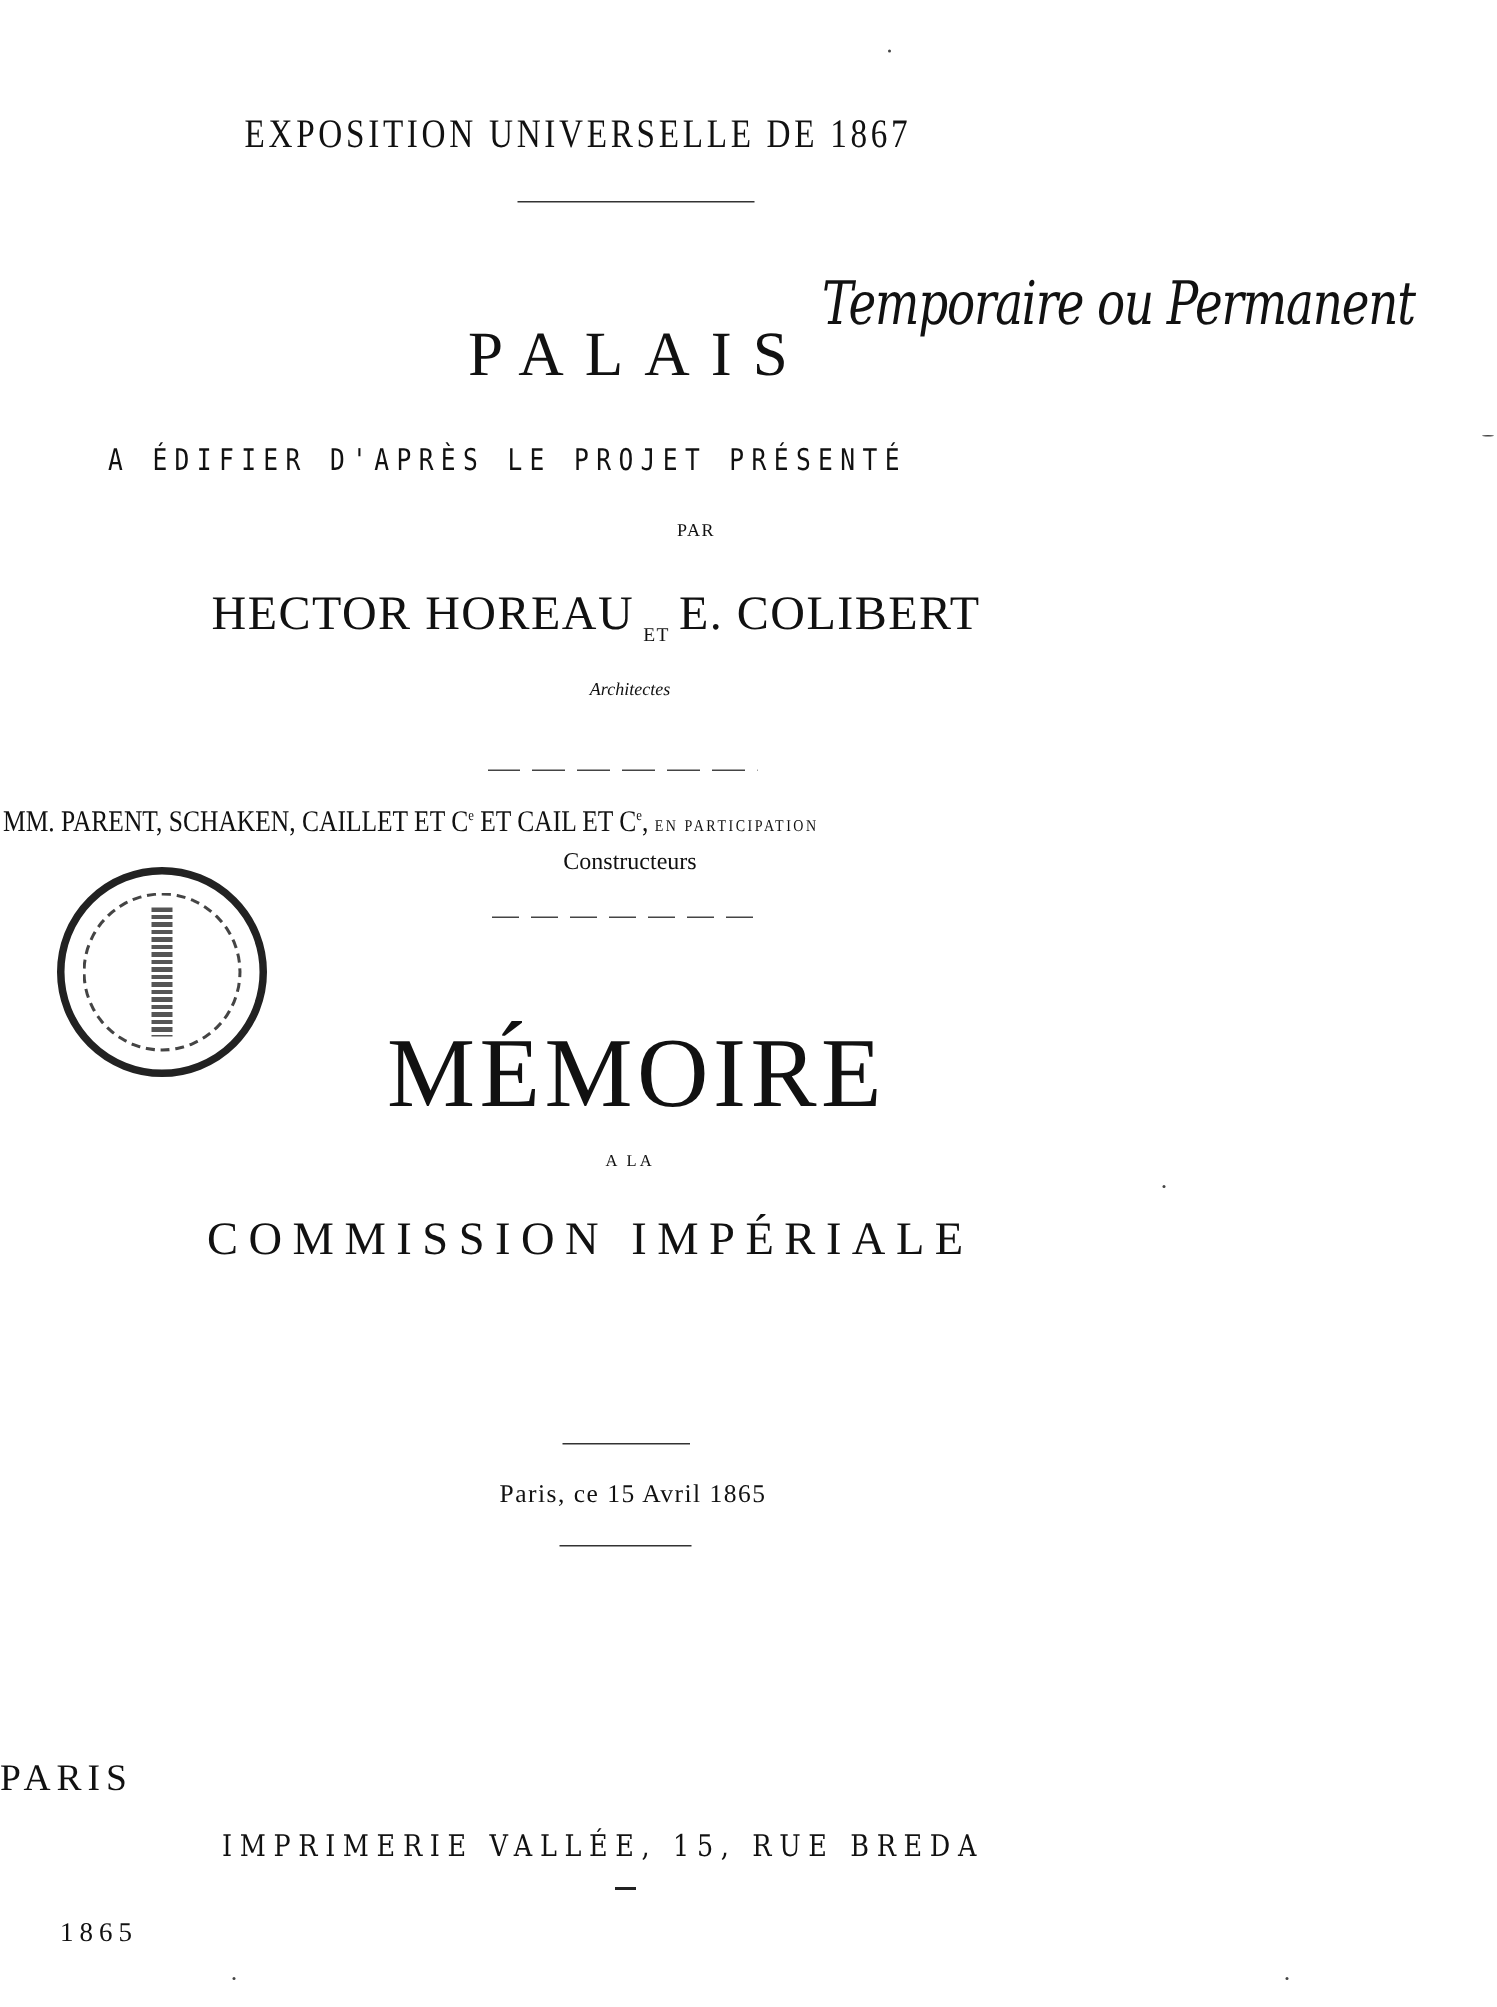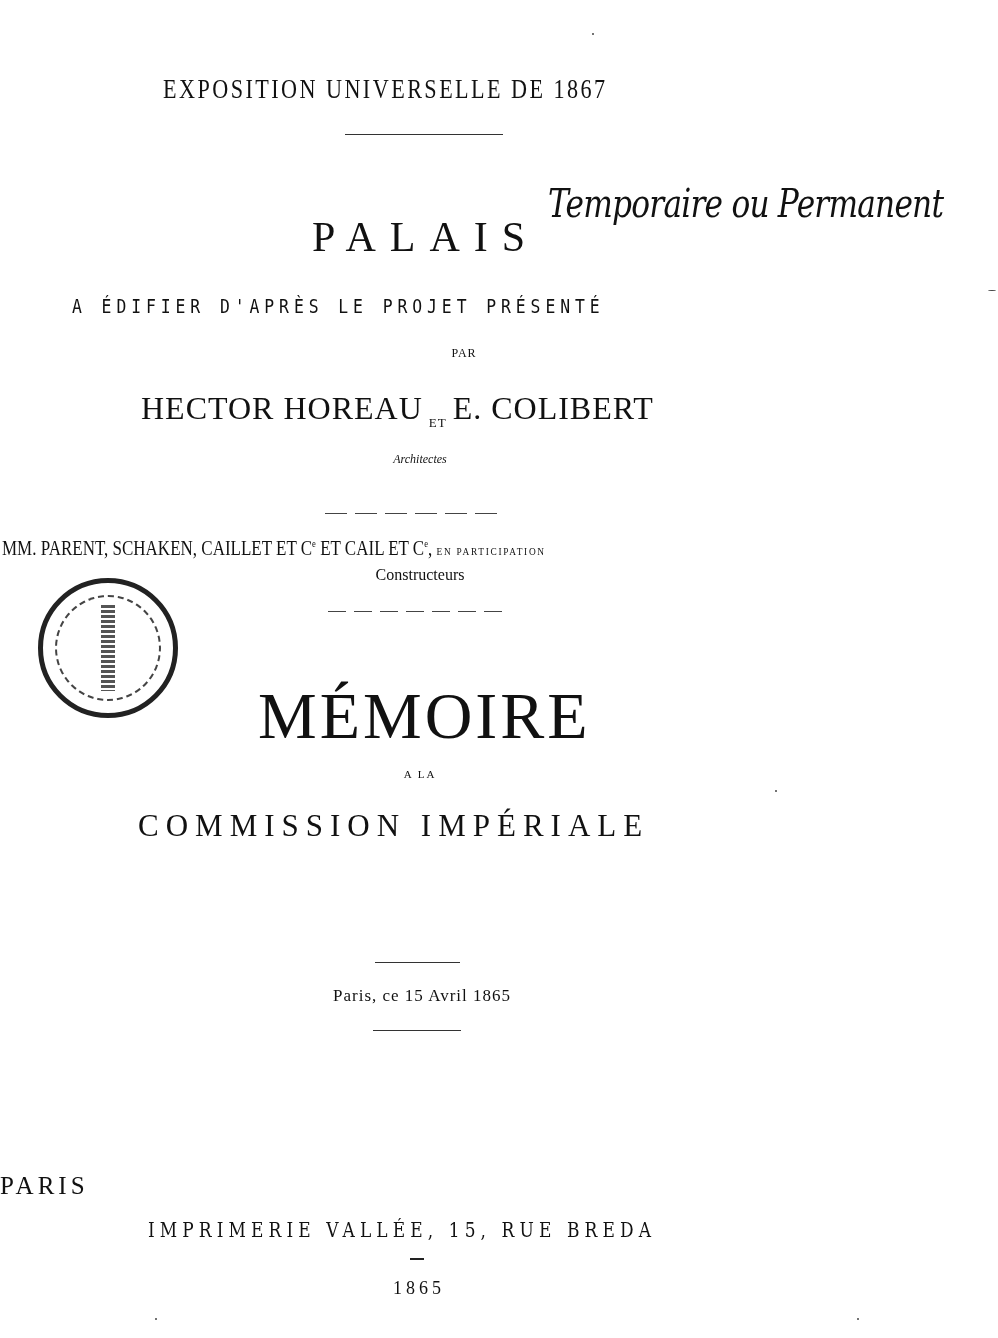--- a/index.html
+++ b/index.html
@@ -17,21 +17,21 @@
   .mm{top:537px;left:2px;font-size:20px;transform:scaleX(0.85);transform-origin:left top;}
   .mm sup{font-size:10px;}
   .mm .small{font-size:11px;letter-spacing:2px;}
   .constructeurs{top:566px;left:0;width:840px;text-align:center;font-size:16px;}
   .memoire{top:678px;left:258px;font-size:66px;letter-spacing:3px;}
   .ala{top:768px;left:0;width:840px;text-align:center;font-size:11px;letter-spacing:2px;}
   .commission{top:808px;left:138px;font-size:31px;letter-spacing:7px;}
   .date{top:986px;left:313px;font-size:17px;letter-spacing:1px;margin-left:20px;}
   .paris{top:1172px;left:0;width:838px;text-align:left;font-size:25px;letter-spacing:4px;}
   .imprimerie{top:1218px;left:148px;font-size:20px;letter-spacing:6px;font-family:"DejaVu Serif",serif;transform:scaleX(0.85);transform-origin:left top;}
-  .year{top:1278px;left:0;width:838px;text-align:center;font-size:18px;letter-spacing:4px;}
+  .year{top:1278px;left:0;width:838px;font-size:18px;letter-spacing:4px;padding-left:40px;}
   .stamp{position:absolute;left:38px;top:578px;width:140px;height:140px;border-radius:50%;border:5px solid #222;box-sizing:border-box;}
   .stamp .inner{position:absolute;left:12px;top:12px;right:12px;bottom:12px;border-radius:50%;border:2px dashed #444;}
   .stamp .bar{position:absolute;left:58px;top:22px;width:14px;height:86px;background:repeating-linear-gradient(#555 0 3px,#fff 3px 5px);}
   .dot{position:absolute;width:2px;height:2px;background:#444;border-radius:50%;}
 </style>
 </head>
 <body>
 
 <div class="abs exposition">EXPOSITION UNIVERSELLE DE 1867</div>
 <div class="rule" style="top:134px;left:345px;width:158px;"></div>

